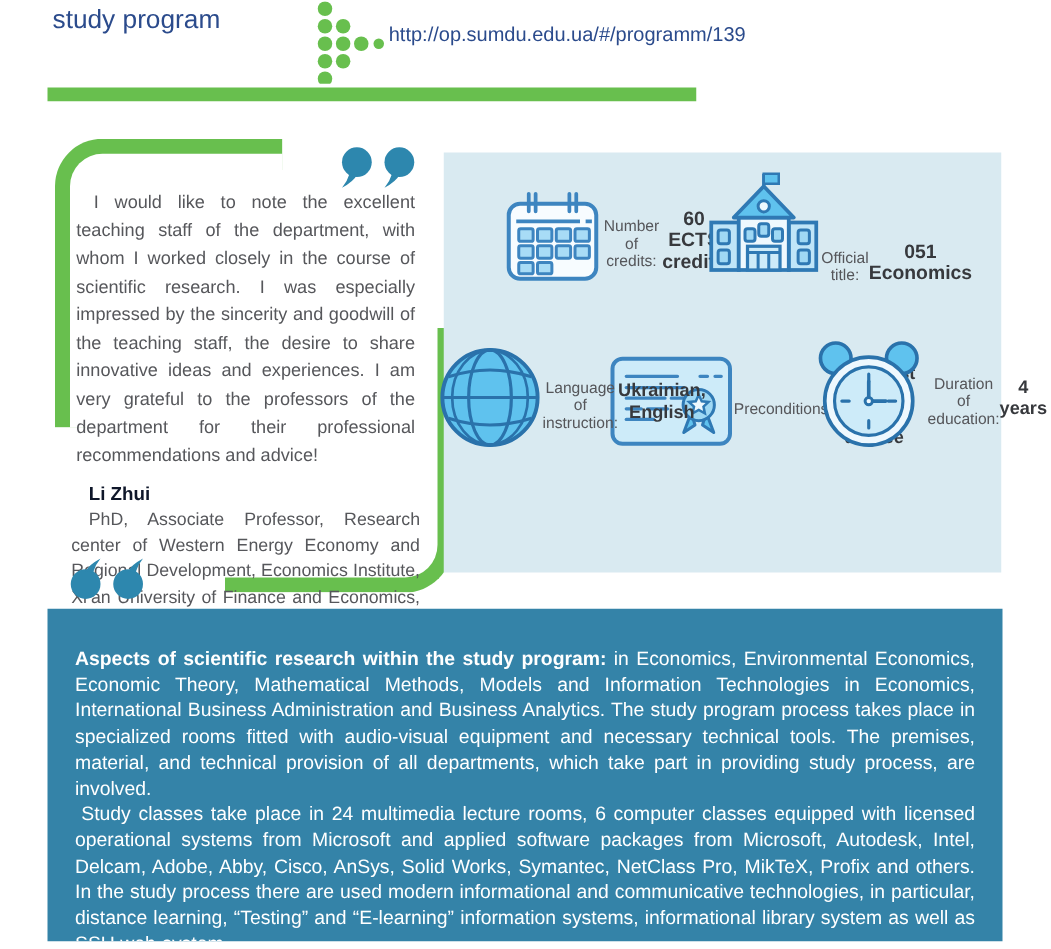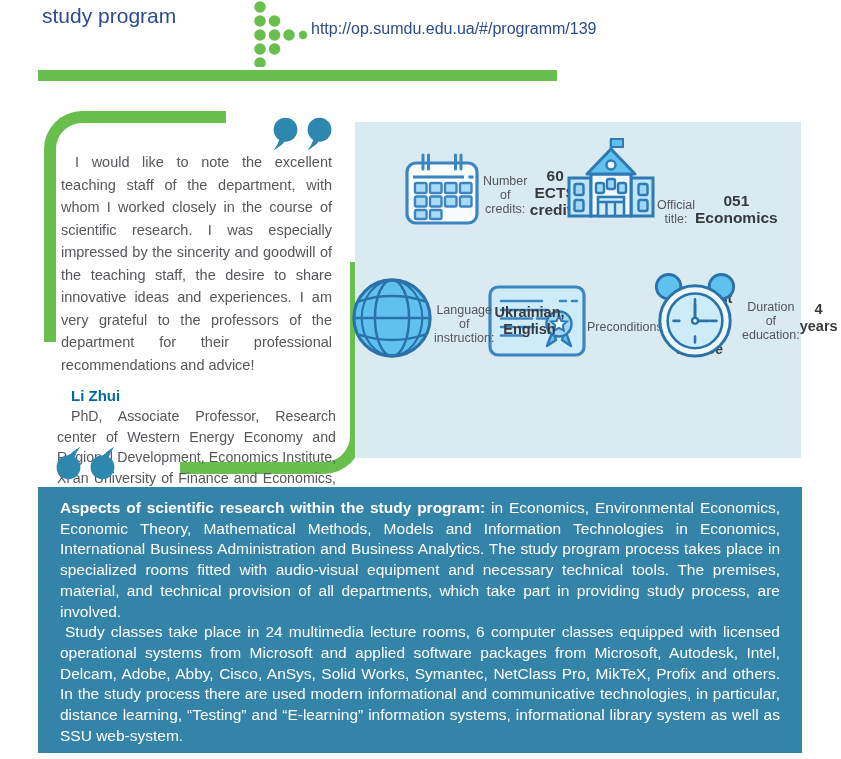--- a/index.html
+++ b/index.html
@@ -16,36 +16,36 @@
   
   .bracket-tl{position:absolute;left:44px;top:111px;width:170px;height:219px;
     border-top:12px solid #68bf4e;border-left:12px solid #68bf4e;border-top-left-radius:38px;}
   .bracket-br{position:absolute;left:180px;top:262px;width:170px;height:200px;
     border-bottom:12px solid #68bf4e;border-right:12px solid #68bf4e;border-bottom-right-radius:38px;}
   .quotes{position:absolute;display:flex;gap:5px;}
   .quotes-open{left:271px;top:117px;}
   .quotes-close{left:54px;top:446px;transform:rotate(180deg);}
   .quote-col{position:absolute;left:57px;top:147px;width:279px;color:#56575b;}
   .quote-text{font-size:14.5px;line-height:22.5px;text-align:justify;text-indent:14px;margin:4px;}
-  .author-name{font-size:15px;font-weight:bold;color:#0369a1;margin:11px 0 2px 14px;}
+  .author-name{font-size:15px;font-weight:bold;color:#0f172a;margin:11px 0 2px 14px;}
   .author-bio{font-size:14.2px;line-height:20.5px;text-align:justify;text-indent:14px;margin:0;}
   
   .panel{position:absolute;left:355px;top:122px;width:446px;height:336px;background:#d9eaf1;}
   .fact{position:absolute;display:flex;flex-direction:row;align-items:center;text-align:center;}
   .fact .flabel{font-size:12.5px;color:#55565a;margin-top:7px;line-height:14px;}
   .fact .fvalue{font-size:14.5px;font-weight:bold;color:#37393d;line-height:17px;margin-top:2px;}
   .fact-credits{left:402px;top:151px;width:180px;}
   .fact-title{left:565px;top:136px;width:180px;align-items:flex-end;}
   .fact-language{left:350px;top:276px;width:136px;}
   .fact-precond{left:487px;top:284px;width:180px;}
   .fact-duration{left:648px;top:271px;width:150px;}
   .fact-credits .fvalue,.fact-title .fvalue{font-size:15.5px;}
   
   .research{position:absolute;left:38px;top:487px;width:764px;height:266px;background:#3483a8;
-    box-sizing:border-box;padding:11px 22px;overflow:hidden;}
+    box-sizing:border-box;padding:31px 22px;overflow:hidden;}
   .research p{color:#ffffff;font-size:15.5px;line-height:20.7px;text-align:justify;margin:0;}
   .research p + p{text-indent:5px;}
   .research .lead{font-weight:bold;}
 </style>
 </head>
 <body>
 
 <div class="page">
 
   <div class="kicker">study program</div>

